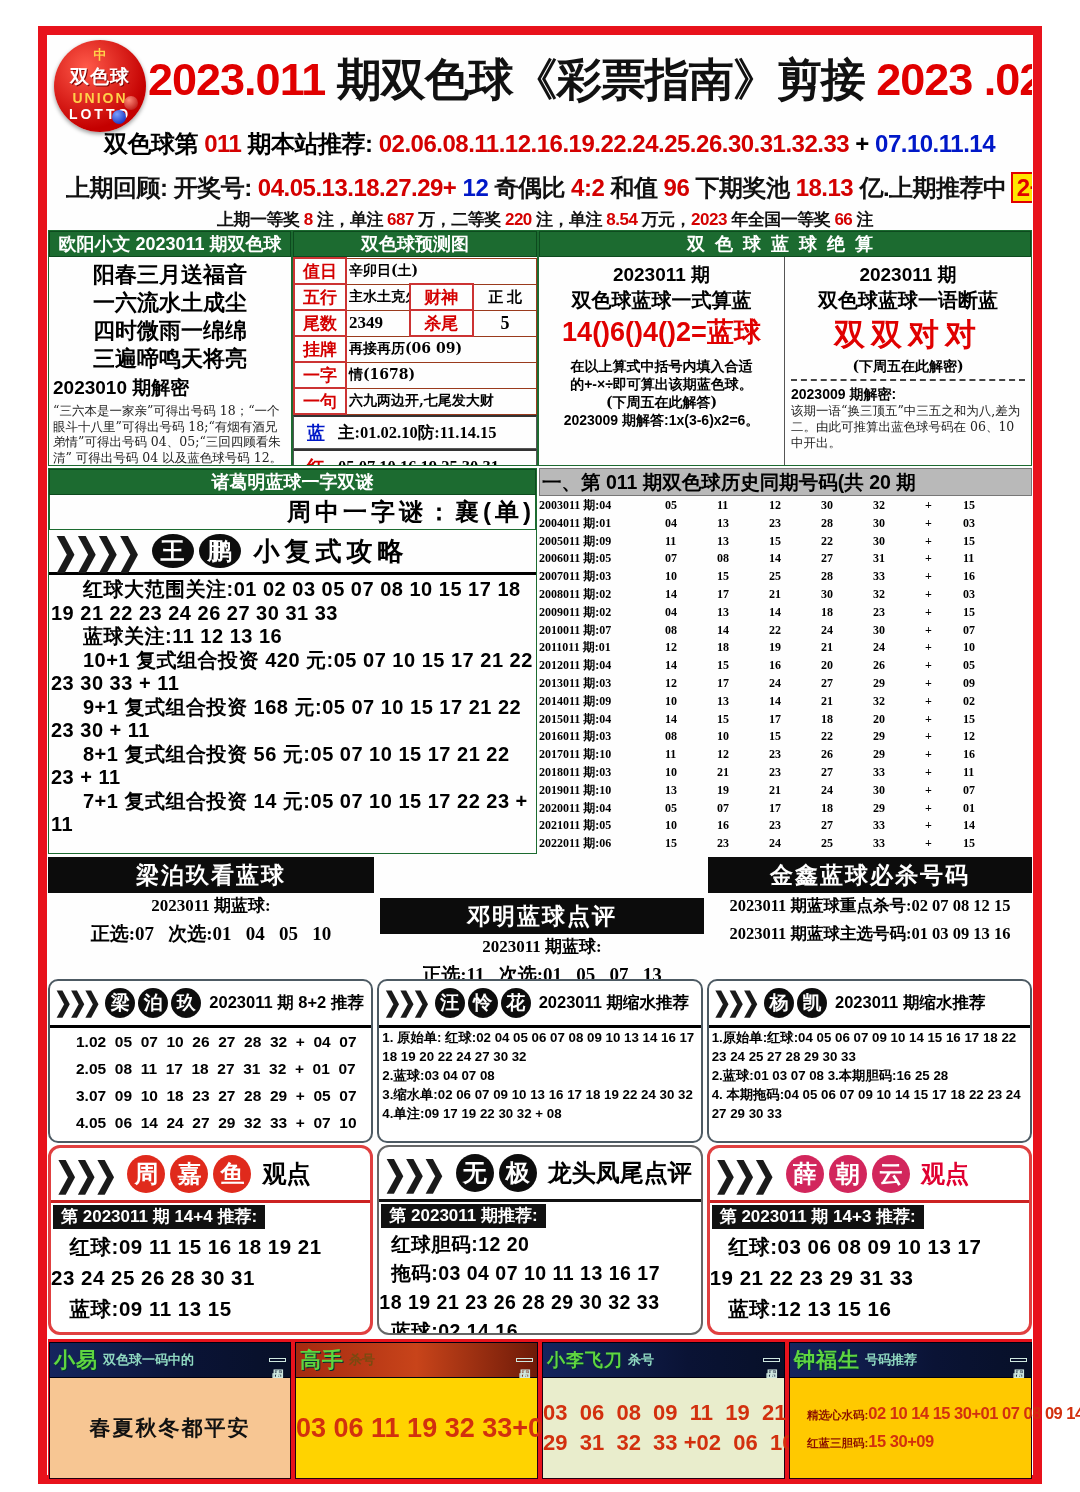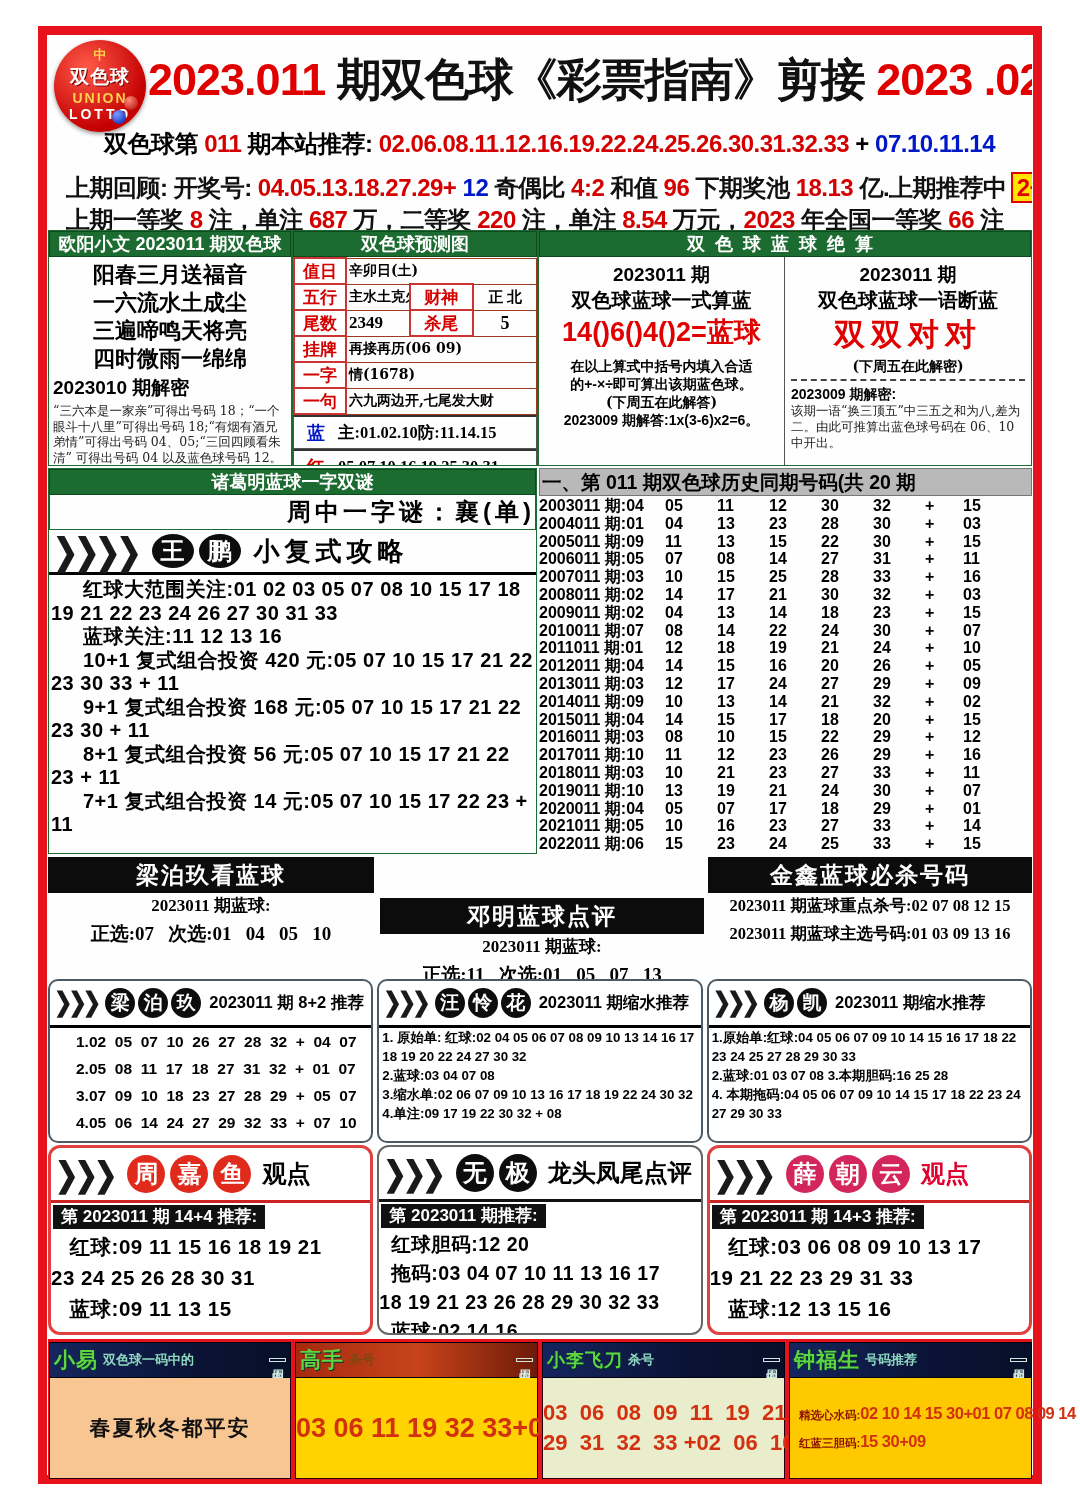--- a/index.html
+++ b/index.html
@@ -18,21 +18,21 @@
   .logo-lotto{font-size:14px;font-weight:900;letter-spacing:3px;}
   .mini-ball{position:absolute;width:14px;height:14px;border-radius:50%;}
   .mini-ball.red{right:8px;bottom:22px;background:radial-gradient(circle at 35% 30%,#ff8a7a,#b00000);}
   .mini-ball.blue{right:20px;bottom:8px;background:radial-gradient(circle at 35% 30%,#7aa0ff,#0018b0);}
   .title{margin:0;padding:18px 0 0 100px;font-size:45px;line-height:52px;font-weight:900;color:#111;white-space:nowrap;letter-spacing:-1px;}
   .title .seg-red{color:#e00000;}
   .recommend{padding:22px 0 0 56px;font-size:24px;font-weight:900;white-space:nowrap;letter-spacing:-0.5px;}
   .review{padding:12px 8px 0 18px;font-weight:900;color:#111;}
   .review .rline{white-space:nowrap;letter-spacing:-0.5px;}
   .review .l1{font-size:24px;line-height:32px;}
-  .review .l2{font-size:24px;line-height:31px;text-align:left;}
+  .review .l2{font-size:17px;line-height:31px;text-align:center;}
   
   .ghead{background:#1c6b30;color:#fff;font-weight:800;text-align:center;font-size:18px;line-height:24px;height:24px;border:1px solid #0d4a1e;}
   
   .row1{display:flex;height:236px;overflow:hidden;}
   .poem-col{width:244px;border:1px solid #1c6b30;box-sizing:border-box;overflow:hidden;}
   .poem-lines{text-align:center;font-weight:900;font-size:22px;line-height:28px;padding-top:4px;font-family:"Liberation Serif",serif;}
   .decode-title{font-weight:900;font-size:19px;padding:2px 0 0 4px;}
   .decode-text{font-family:"DejaVu Serif",serif;font-size:12.5px;line-height:15.5px;padding:2px 4px 0 4px;color:#222;}
   .pred-col{width:246px;border:1px solid #1c6b30;box-sizing:border-box;overflow:hidden;}
   .pred-table{width:100%;border-collapse:collapse;table-layout:fixed;}
@@ -67,21 +67,21 @@
   .wp-head{position:relative;height:42px;border-bottom:3px solid #000;display:flex;align-items:center;padding-left:4px;}
   .chev{font-weight:900;font-size:30px;letter-spacing:-4px;color:#1a1a1a;transform:scaleY(1.2);margin-right:14px;}
   .ball{display:inline-flex;align-items:center;justify-content:center;background:#0d0d0d;color:#fff;font-weight:900;border-radius:50%;margin-right:5px;}
   .wp-balls .ball{width:42px;height:34px;font-size:24px;}
   .wp-title{font-weight:900;font-size:26px;letter-spacing:5px;margin-left:8px;}
   .wp-lines{padding:3px 2px 0 2px;font-weight:900;font-size:20px;line-height:23.5px;}
   .wp-lines .bl{text-indent:1.6em;letter-spacing:0.5px;}
   .r2-right{width:494px;margin-left:2px;overflow:hidden;}
   .hist-head{background:#b9b9b9;color:#000;font-weight:900;font-size:19.5px;line-height:26px;height:26px;white-space:nowrap;padding-left:2px;border:1px solid #777;}
   .hist-rows{padding-top:1px;}
-  .h-row{display:flex;font-family:Liberation Sans, sans-serif;font-weight:700;font-size:16px;line-height:17.8px;white-space:nowrap;}
+  .h-row{display:flex;font-family:Liberation Serif, serif;font-weight:700;font-size:12px;line-height:17.8px;white-space:nowrap;}
   .h-issue{width:126px;}
   .h-num{width:52px;}
   .h-plus{width:38px;}
   
   .row3{display:flex;height:118px;margin-top:3px;}
   .mini-sec{box-sizing:border-box;}
   .mini-sec .bhead{background:#0c0c0c;color:#fff;font-weight:900;font-size:23px;text-align:center;height:36px;line-height:36px;letter-spacing:2px;}
   .ms-line1{text-align:center;font-weight:900;font-size:17px;line-height:26px;font-family:"Liberation Serif",serif;}
   .ms-line2{text-align:center;font-weight:900;font-size:19px;line-height:30px;font-family:"Liberation Serif",serif;white-space:pre;}
   .ms-a{width:328px;}
@@ -133,21 +133,21 @@
   .pb1{width:250px;}
   .pb1 .panel-body{background:#f7c693;}
   .p-big{text-align:center;font-weight:900;font-size:21px;color:#111;letter-spacing:2px;}
   .pb2{width:243px;}
   .pb2 .panel-body{background:#ffd300;}
   .p-nums{teXt-align:center;text-align:center;font-weight:900;font-size:27px;color:#d2300e;white-space:nowrap;}
   .pb3{width:243px;}
   .pb3 .panel-body{background:#e9edcc;}
   .pb3 .bl{text-align:center;font-weight:900;font-size:22px;line-height:30px;color:#d2300e;white-space:pre;}
   .pb4{width:243px;}
-  .pb4 .panel-body{background:#ffc900;padding-left:9px;}
+  .pb4 .panel-body{background:#ffc900;padding-left:17px;}
   .kv{display:flex;align-items:baseline;line-height:26px;white-space:nowrap;}
   .kv-label{font-weight:900;font-size:11.5px;color:#8a1000;}
   .kv-val{font-weight:900;font-size:16.5px;color:#d2300e;letter-spacing:-0.5px;}
 </style>
 </head>
 <body>
 
 <div class="frame">
 
   <header>
@@ -167,22 +167,22 @@
 
     </div>
   </header>
 
   <section class="row1">
     <div class="poem-col">
       <div class="ghead">欧阳小文 2023011 期双色球诗歌</div>
       <div class="poem-lines">
           <div class="bl">阳春三月送福音</div>
           <div class="bl">一六流水土成尘</div>
+          <div class="bl">四时微雨一绵绵</div>
           <div class="bl">三遍啼鸣天将亮</div>
-          <div class="bl">四时微雨一绵绵</div>
         </div>
       <div class="decode-title">2023010 期解密</div>
       <div class="decode-text">“三六本是一家亲”可得出号码 18；“一个眼斗十八里”可得出号码 18;“有烟有酒兄弟情”可得出号码 04、05;“三回四顾看朱清” 可得出号码 04 以及蓝色球号码 12。</div>
     </div>
 
     <div class="pred-col">
       <div class="ghead">双色球预测图</div>
       <table class="pred-table">
         <tbody>
             <tr>

